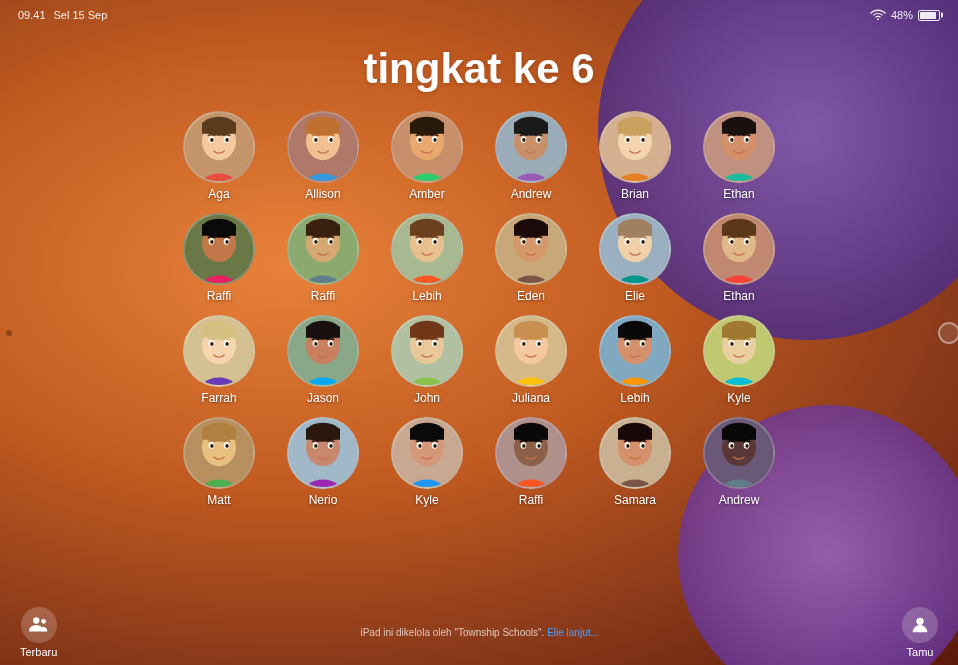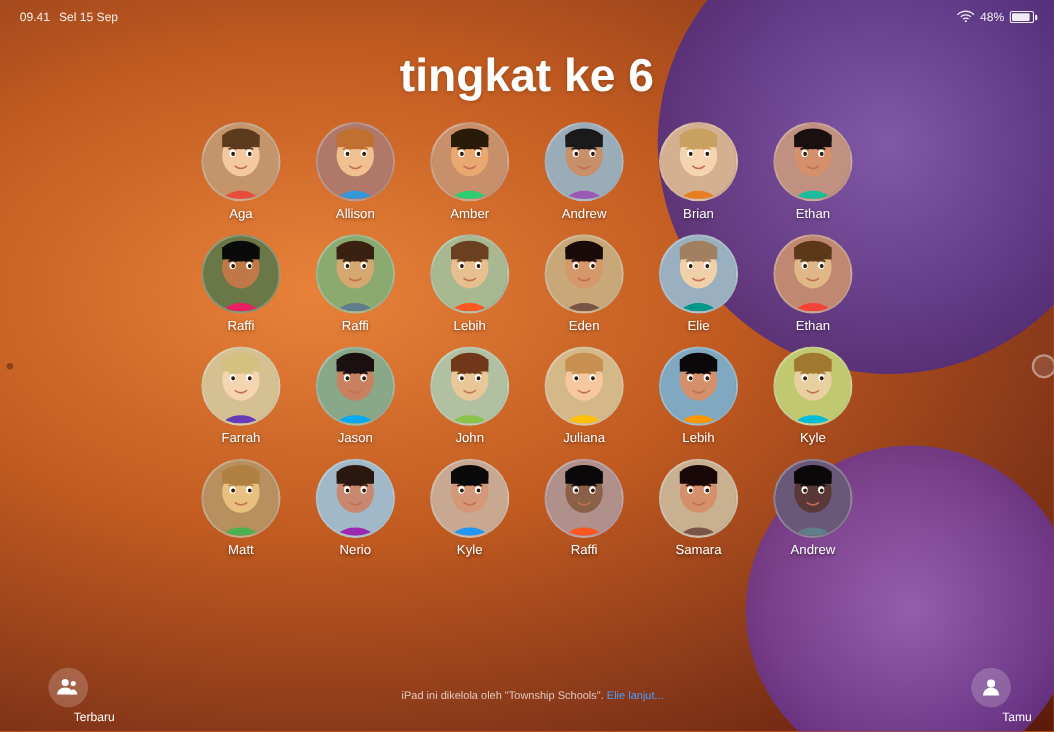--- a/index.html
+++ b/index.html
@@ -243,21 +243,20 @@
       display: flex;
       align-items: center;
       justify-content: center;
       font-size: 18px;
     }
 
     .bottom-label {
       font-size: 11px;
       color: white;
       font-weight: 500;
-      margin-left: 47px;
     }
 
     .bottom-center-text {
       font-size: 10px;
       color: rgba(255,255,255,0.7);
       text-align: center;
       max-width: 300px;
     }
 
     .bottom-center-text a {

